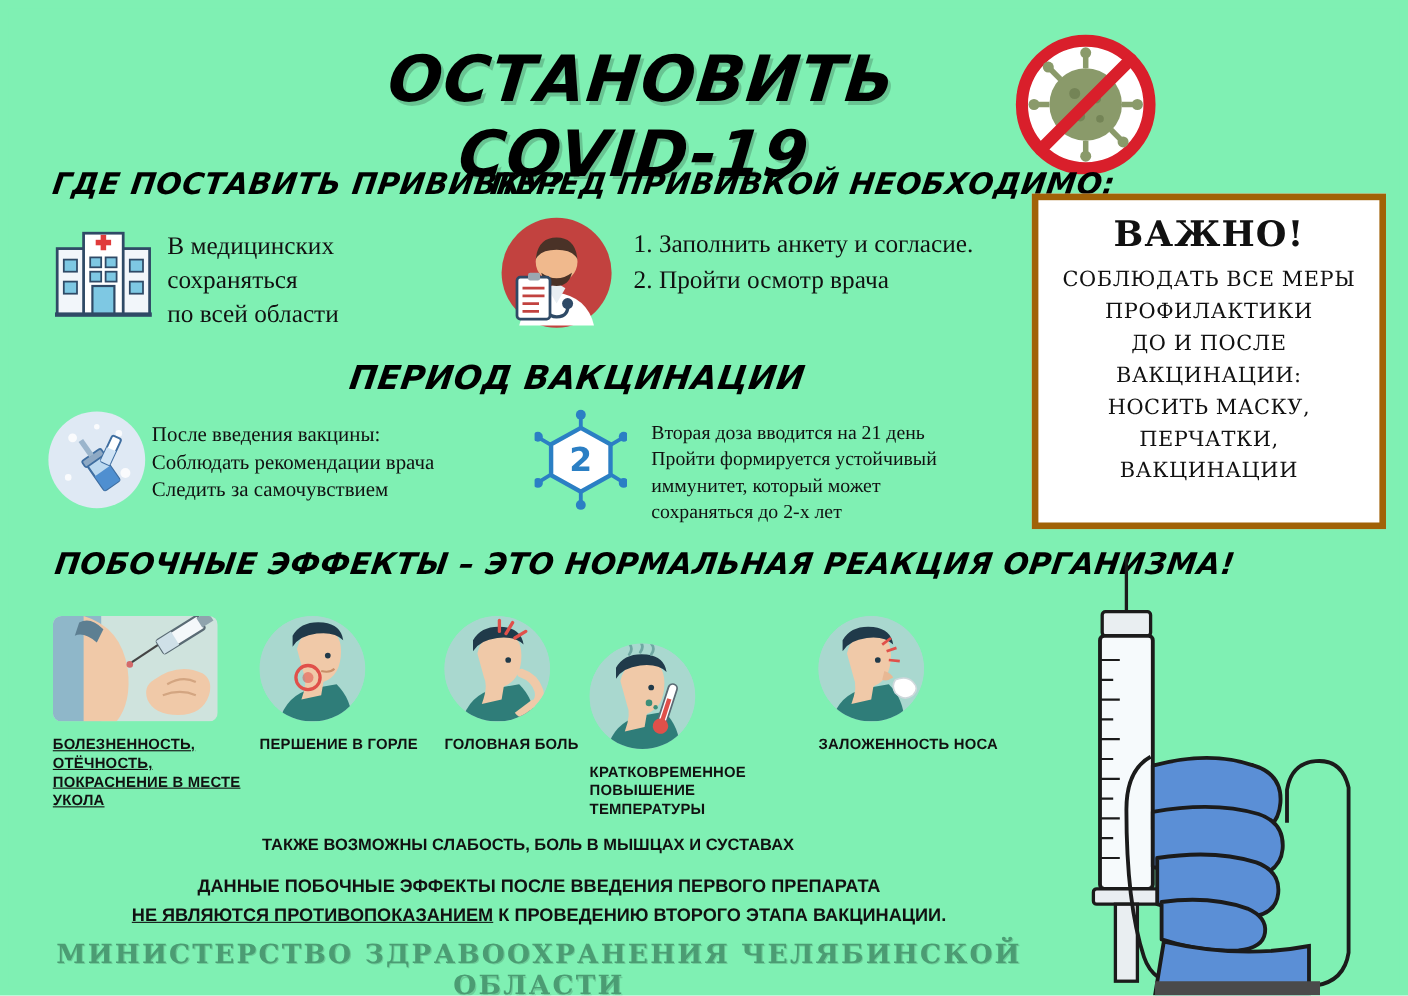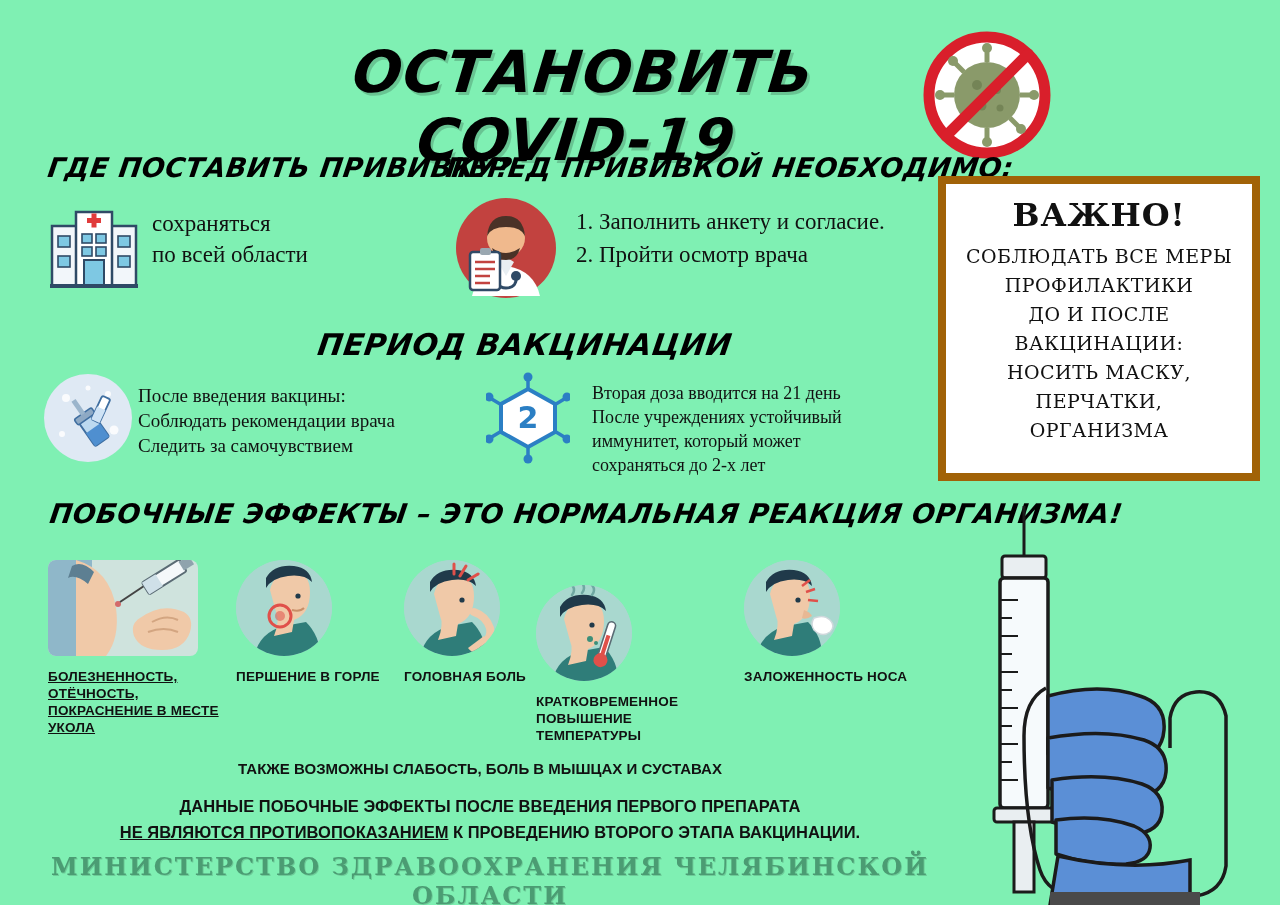--- a/index.html
+++ b/index.html
@@ -95,21 +95,21 @@
   }
 
   
   #important-box {
     position: absolute;
     left: 938px;
     top: 176px;
     width: 322px;
     height: 305px;
     background: #ffffff;
-    border: 8px solid #a16207;
+    border: 6px solid #a16207;
     box-sizing: border-box;
     padding: 12px 8px;
     text-align: center;
   }
   #important-box .imp-title {
     font-family: "DejaVu Serif", serif;
     font-weight: bold;
     font-size: 32px;
     letter-spacing: 1px;
     margin-bottom: 8px;
@@ -246,20 +246,21 @@
         <rect x="36" y="34" width="10" height="9"></rect>
         <rect x="50" y="34" width="10" height="9"></rect>
         <rect x="36" y="47" width="10" height="9"></rect>
         <rect x="50" y="47" width="10" height="9"></rect>
       </g>
       <rect x="4" y="84" width="88" height="4" fill="#2f4a66"></rect>
     </svg>
   </div>
 
   <div class="txt-where serif">
+    <div>В медицинских</div>
     <div>сохраняться</div>
     <div>по всей области</div>
   </div>
 
   <div class="sec-title no-sel" id="title-before">ПЕРЕД ПРИВИВКОЙ НЕОБХОДИМО:</div>
 
   <div class="icon-abs" id="icon-doctor">
     <svg width="104" height="104" viewBox="0 0 104 104">
       <circle cx="52" cy="52" r="50" fill="#c2423f"></circle>
       <path d="M18 100 q6 -26 34 -30 q28 4 34 30 z" fill="#ffffff"></path>
@@ -336,33 +337,33 @@
         <circle cx="3" cy="67" r="4.5"></circle>
           <circle cx="81" cy="67" r="4.5"></circle>
       </g>
       <path d="M42 17 L69 32 L69 60 L42 75 L15 60 L15 32 Z" fill="#ffffff" stroke="#2b7fc4" stroke-width="4"></path>
       <text x="42" y="56" text-anchor="middle" font-family="DejaVu Sans, sans-serif" font-size="30" font-weight="bold" fill="#2b7fc4">2</text>
     </svg>
   </div>
 
   <div class="txt-period-right serif">
     <div>Вторая доза вводится на 21 день</div>
-    <div>После учреждениях устойчивый</div>
+    <div>Пройти формируется устойчивый</div>
     <div>иммунитет, который может</div>
     <div>сохраняться до 2-х лет</div>
   </div>
 
   <div id="important-box">
     <div class="imp-title">ВАЖНО!</div>
     <div class="imp-line">СОБЛЮДАТЬ ВСЕ МЕРЫ</div>
     <div class="imp-line">ПРОФИЛАКТИКИ</div>
     <div class="imp-line">ДО И ПОСЛЕ ВАКЦИНАЦИИ:</div>
     <div class="imp-line">НОСИТЬ МАСКУ,</div>
     <div class="imp-line">ПЕРЧАТКИ,</div>
-    <div class="imp-line">ОРГАНИЗМА</div>
+    <div class="imp-line">ВАКЦИНАЦИИ</div>
   </div>
 
   <div class="sec-title no-sel" id="title-side">ПОБОЧНЫЕ ЭФФЕКТЫ – ЭТО НОРМАЛЬНАЯ РЕАКЦИЯ ОРГАНИЗМА!</div>
 
   <div class="eff" id="eff0">
     <div class="circle">
       <svg width="150" height="96" viewBox="0 0 150 96">
         <rect x="0" y="0" width="150" height="96" fill="#cfe3dd"></rect>
         <path d="M0 0 h44 v96 h-44 z" fill="#8fb7c9"></path>
         <path d="M28 0 q34 10 40 48 q4 30 -10 48 h-30 z" fill="#f0c9a8"></path>

